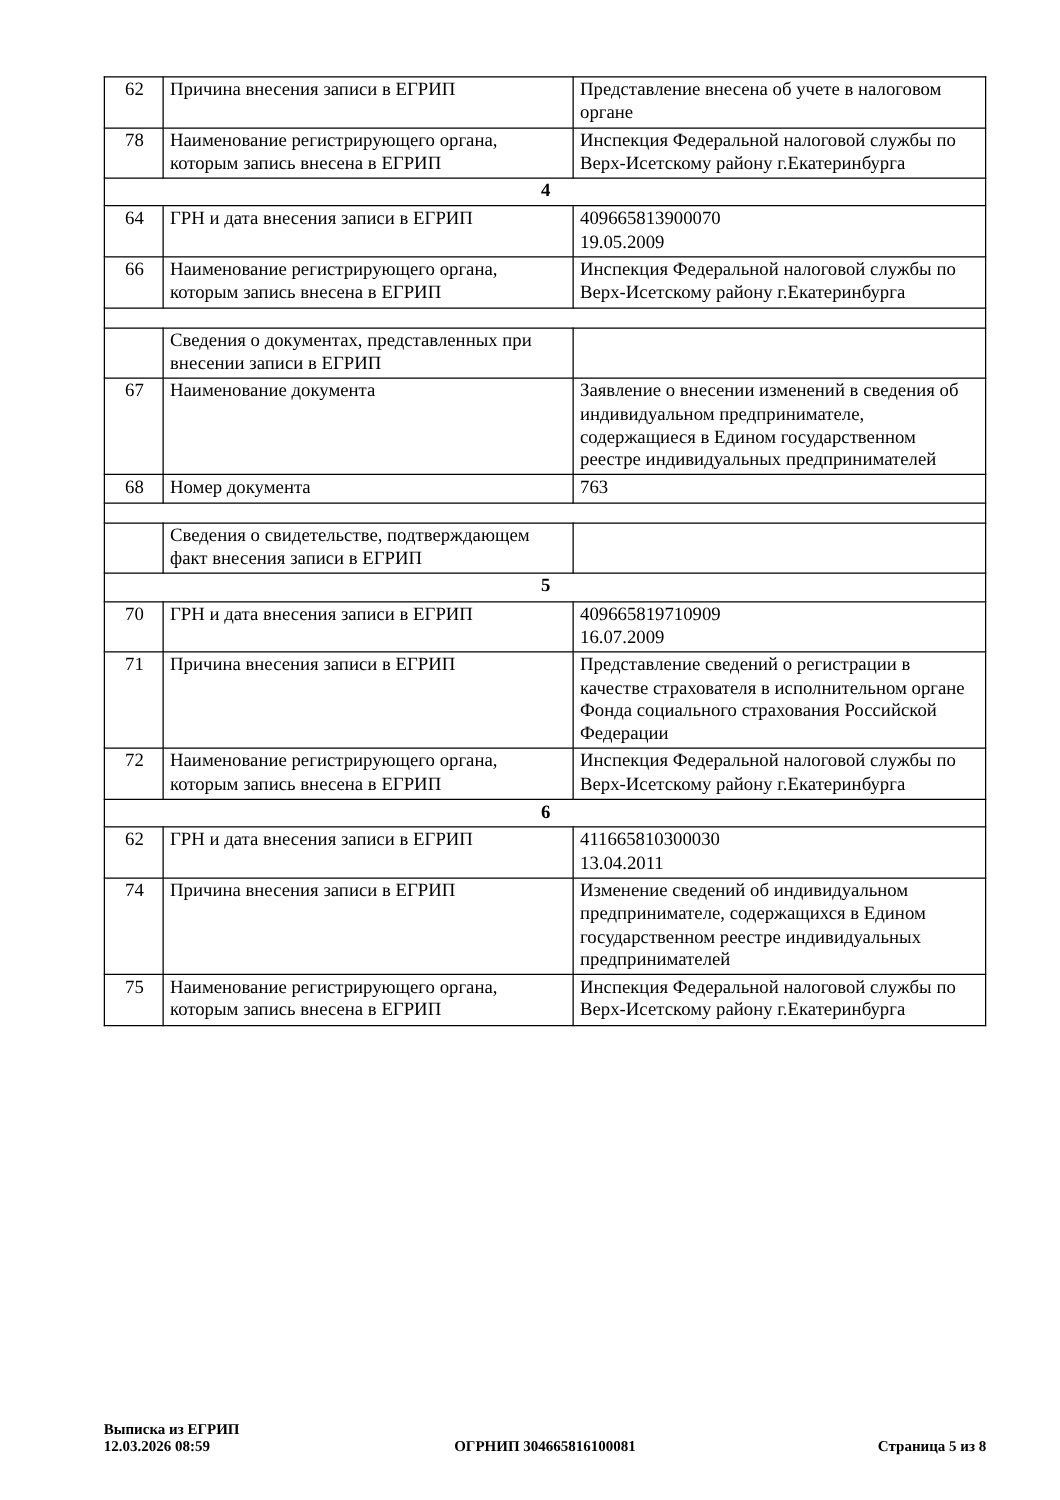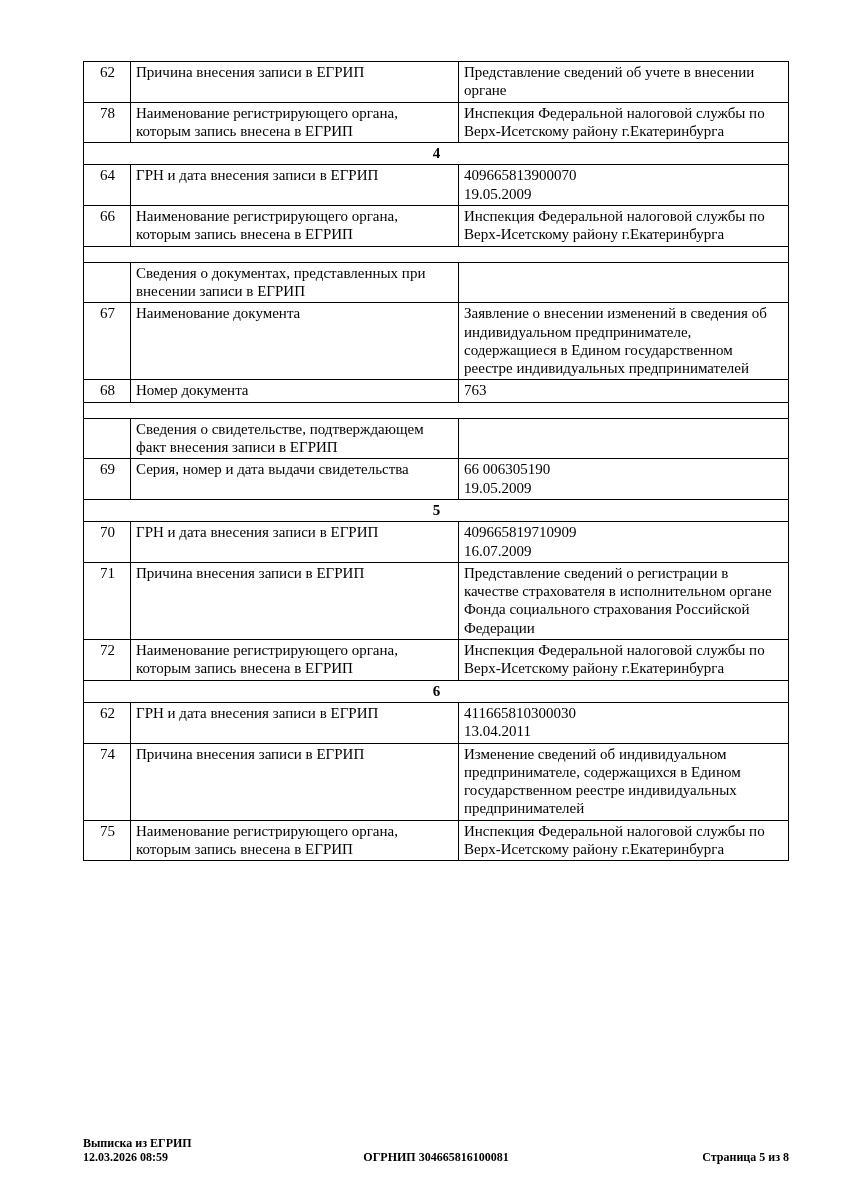--- a/index.html
+++ b/index.html
@@ -75,21 +75,21 @@
     <table class="egrip">
       <colgroup>
         <col style="width:47px">
         <col style="width:328px">
         <col style="width:330px">
       </colgroup>
       <tbody>
           <tr class="entry">
             <td class="c-num">62</td>
             <td class="c-label">Причина внесения записи в ЕГРИП</td>
-            <td class="c-value">Представление сведений об учете в внесении органе</td>
+            <td class="c-value">Представление внесена об учете в налоговом органе</td>
           </tr>
           <tr class="entry">
             <td class="c-num">78</td>
             <td class="c-label">Наименование регистрирующего органа, которым запись внесена в ЕГРИП</td>
             <td class="c-value">Инспекция Федеральной налоговой службы по Верх-Исетскому району г.Екатеринбурга</td>
           </tr>
           <tr class="section">
             <td colspan="3" class="c-section">4</td>
           </tr>
           <tr class="entry">
@@ -121,26 +121,20 @@
             <td class="c-label">Номер документа</td>
             <td class="c-value">763</td>
           </tr>
           <tr class="blank">
             <td colspan="3"></td>
           </tr>
           <tr class="subheader">
             <td class="c-num"></td>
             <td class="c-label">Сведения о свидетельстве, подтверждающем факт внесения записи в ЕГРИП</td>
             <td class="c-value"></td>
-          </tr>
-          <tr class="entry">
-            <td class="c-num">69</td>
-            <td class="c-label">Серия, номер и дата выдачи свидетельства</td>
-            <td class="c-value">66 006305190
-19.05.2009</td>
           </tr>
           <tr class="section">
             <td colspan="3" class="c-section">5</td>
           </tr>
           <tr class="entry">
             <td class="c-num">70</td>
             <td class="c-label">ГРН и дата внесения записи в ЕГРИП</td>
             <td class="c-value">409665819710909
 16.07.2009</td>
           </tr>

